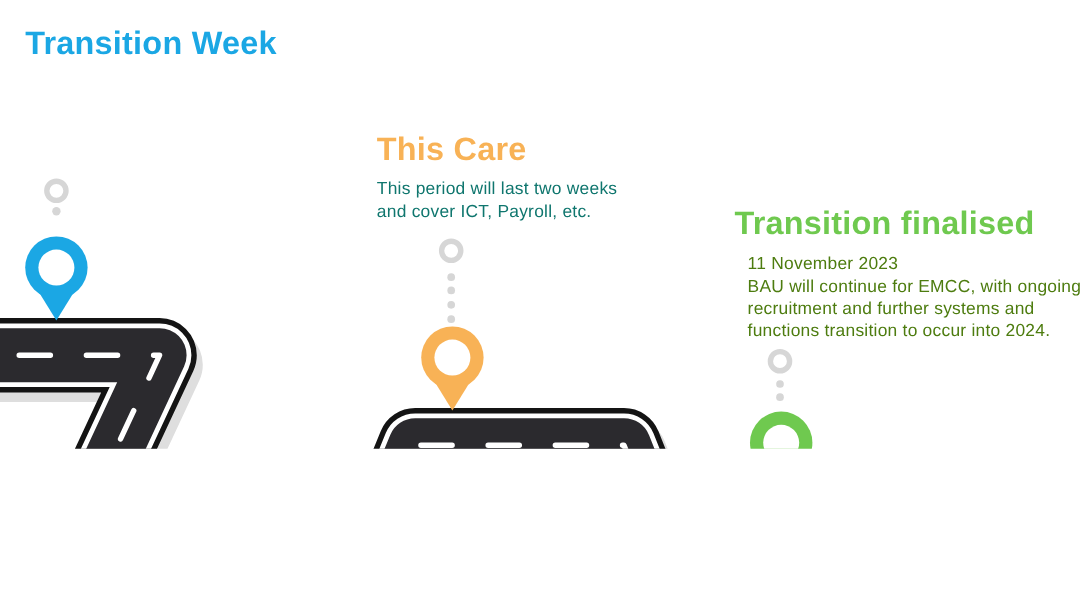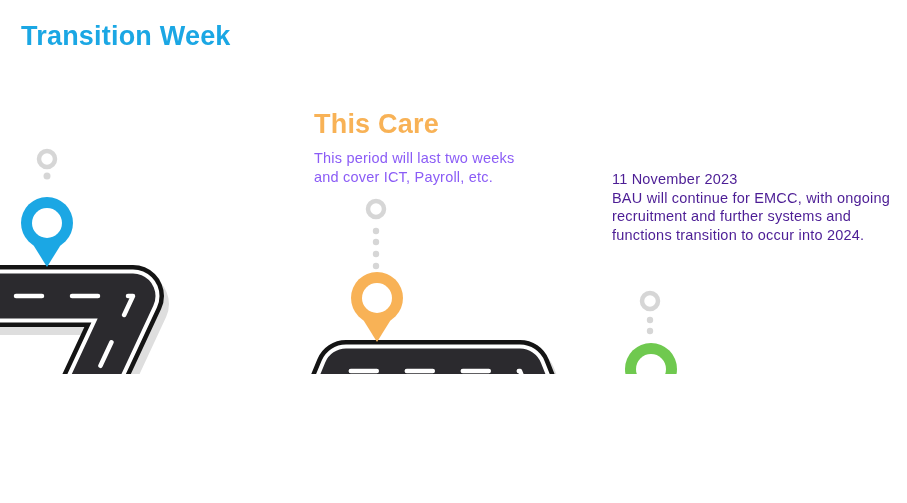--- a/index.html
+++ b/index.html
@@ -94,24 +94,25 @@
     </g>
     <circle cx="30" cy="27" r="15" fill="#FFFFFF"></circle>
   </svg>
 
   <div class="milestone" style="left:21px;top:20px;width:262px;">
     <h2 style="color: rgb(27, 167, 228);">Transition Week</h2>
   </div>
 
   <div class="milestone" style="left:314px;top:108px;width:240px;">
     <h2 style="color: rgb(248, 178, 86);">This Care</h2>
-    <p style="color: #8b5cf6;">This period will last two weeks
+    <p style="color: #0f766e;">This period will last two weeks
 and cover ICT, Payroll, etc.</p>
   </div>
 
   <div class="milestone" style="left:612px;top:170px;width:295px;">
-    <p style="color: #4c1d95;">11 November 2023
+    <h2 style="color: rgb(111, 201, 79);">Transition finalised</h2>
+    <p style="color: #4d7c0f; margin-left: 11px;">11 November 2023
 BAU will continue for EMCC, with ongoing
 recruitment and further systems and
 functions transition to occur into 2024.</p>
   </div>
 
 </div>
 
 </body></html>

